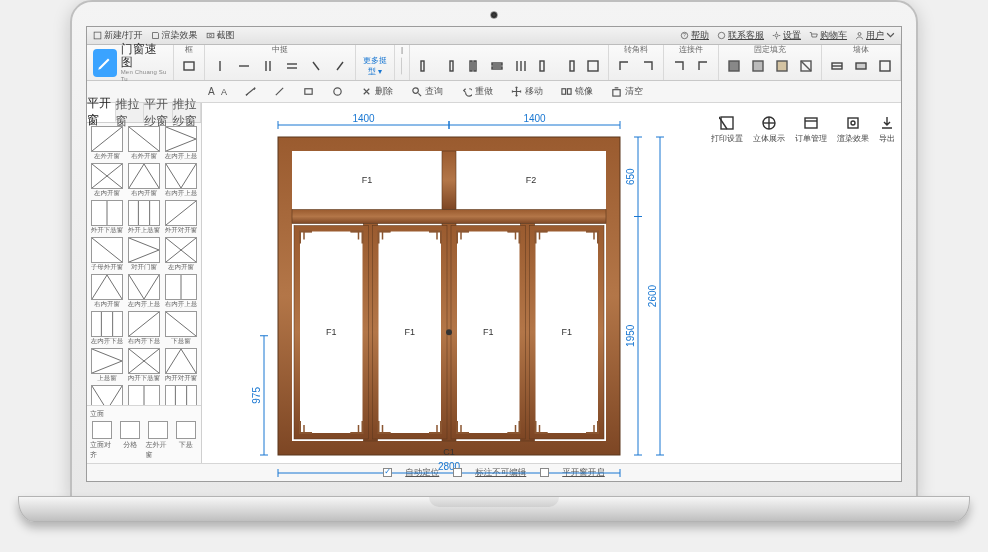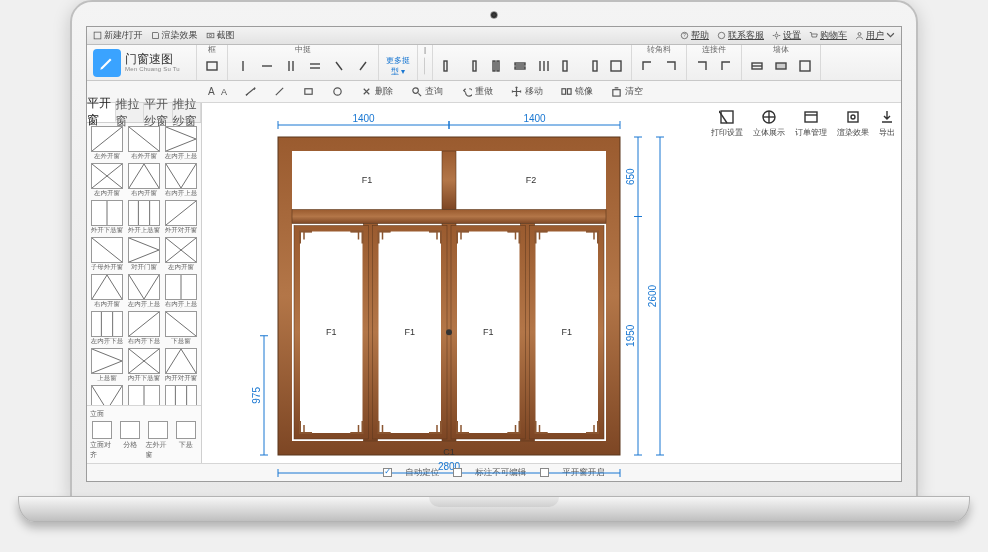--- a/index.html
+++ b/index.html
@@ -168,37 +168,37 @@
     padding:3px;
     font-size:7px; color:#666;
   }
   .side-footer .row { display:grid; grid-template-columns:repeat(4,1fr); gap:3px; }
   .side-footer .cell { display:flex; flex-direction:column; align-items:center; gap:1px; }
   .side-footer .sw { width:20px; height:18px; border:1px solid #999; background:#fff; }
   
   .canvas-area { flex:1; position:relative; background:#fff; }
   
   .right-actions {
-    position:absolute; top:6px; right:6px;
+    position:absolute; top:12px; right:6px;
     display:flex; gap:10px;
   }
   .ract { display:flex; flex-direction:column; align-items:center; gap:2px; cursor:pointer; font-size:8px; color:#444; }
   .ract svg { width:16px; height:16px; fill:none; stroke:#333; stroke-width:1.4; }
   
   .drawing { position:absolute; left:28px; top:6px; }
   .drawing svg {  }
   .dim { font: 10px Arial; fill:#1977d2; }
   .dim-line { stroke:#1977d2; stroke-width:1; }
   .footer-bar {
     height:18px; border-top:1px solid #d6d6d6;
     background:#f7f7f7;
     display:flex; align-items:center; justify-content:center; gap:14px;
     font-size:8.5px; color:#555;
   }
-  .chk { display:flex; align-items:center; gap:13px; cursor:pointer; }
+  .chk { display:flex; align-items:center; gap:13px; cursor:pointer;text-decoration:underline; }
   .chk .box { width:9px;height:9px;border:1px solid #888;background:#fff; position:relative;}
   .chk.on .box::after { content:"✓"; position:absolute; font-size:8px; color:#1977d2; top:-2px; left:0;}
   
   .pthumb svg { width:100%; height:100%; }
 </style>
 </head>
 <body>
 
 <div class="laptop">
   <div class="screen-bezel">
@@ -407,20 +407,46 @@
               <div class="title">连接件</div>
               <div class="icons">
                 <div class="ricon">
                   <svg viewBox="0 0 14 14">
                     <path d="M3 3h8v8"></path>
                   </svg>
                 </div>
                 <div class="ricon">
                   <svg viewBox="0 0 14 14">
                     <path d="M11 3H3v8"></path>
+                  </svg>
+                </div>
+              </div>
+            </div>
+            <div class="rgroup">
+              <div class="title">固定填充</div>
+              <div class="icons">
+                <div class="ricon fill">
+                  <svg viewBox="0 0 14 14">
+                    <rect x="2" y="2" width="10" height="10" fill="#888" stroke="#555"></rect>
+                  </svg>
+                </div>
+                <div class="ricon fill">
+                  <svg viewBox="0 0 14 14">
+                    <rect x="2" y="2" width="10" height="10" fill="#bbb" stroke="#555"></rect>
+                  </svg>
+                </div>
+                <div class="ricon fill">
+                  <svg viewBox="0 0 14 14">
+                    <rect x="2" y="2" width="10" height="10" fill="#d4c3a2" stroke="#555"></rect>
+                  </svg>
+                </div>
+                <div class="ricon fill">
+                  <svg viewBox="0 0 14 14">
+                    <rect x="2" y="2" width="10" height="10" fill="none" stroke="#555"></rect>
+                    <line x1="2" y1="2" x2="12" y2="12" stroke="#555"></line>
                   </svg>
                 </div>
               </div>
             </div>
             <div class="rgroup">
               <div class="title">墙体</div>
               <div class="icons">
                 <div class="ricon">
                   <svg viewBox="0 0 14 14">
                     <rect x="2" y="4" width="10" height="6" fill="none"></rect>

